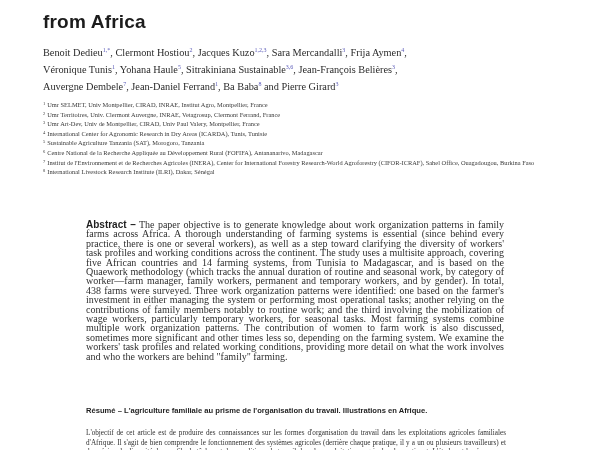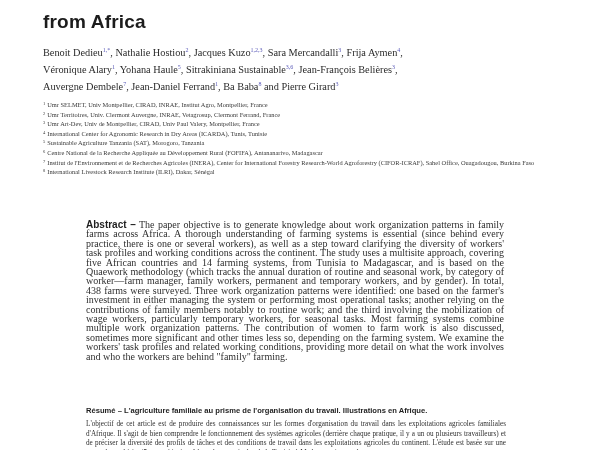--- a/index.html
+++ b/index.html
@@ -31,31 +31,31 @@
     }
     .sec-head { font-family: "Liberation Sans", sans-serif; font-weight: bold; color: #1f1f1f; }
     .keywords {
       position: absolute; left: 86px; top: 368px; width: 420px;
       font-size: 7.2px; color: #3a3a3a;
     }
     .resume {
       position: absolute; left: 86px; top: 390px; width: 420px;
       font-size: 7.2px; line-height: 9.4px; color: #2f2f2f; text-align: justify;
     }
-    .resume .sec-head { display: block; font-size: 7.6px; margin-bottom: 5px; text-align: left; }
+    .resume .sec-head { display: block; font-size: 7.6px; margin-bottom: 14px; text-align: left; }
   </style>
 </head>
 <body>
 
 <div class="page">
   <div class="title">from Africa</div>
 
   <div class="authors">
-    <div><span>Benoit Dedieu</span><sup>1,*</sup>, <span>Nathalie Hostiou</span><sup>2</sup>, <span>Jacques Kuzo</span><sup>1,2,3</sup>, <span>Sara Mercandalli</span><sup>3</sup>, <span>Frija Aymen</span><sup>4</sup>,</div>
-    <div><span>Véronique Alary</span><sup>1</sup>, <span>Yohana Haule</span><sup>5</sup>, <span>Sitrakiniana Sustainable</span><sup>3,6</sup>, <span>Jean-François Belières</span><sup>3</sup>,</div>
+    <div><span>Benoit Dedieu</span><sup>1,*</sup>, <span>Clermont Hostiou</span><sup>2</sup>, <span>Jacques Kuzo</span><sup>1,2,3</sup>, <span>Sara Mercandalli</span><sup>3</sup>, <span>Frija Aymen</span><sup>4</sup>,</div>
+    <div><span>Véronique Tunis</span><sup>1</sup>, <span>Yohana Haule</span><sup>5</sup>, <span>Sitrakiniana Sustainable</span><sup>3,6</sup>, <span>Jean-François Belières</span><sup>3</sup>,</div>
     <div><span>Auvergne Dembele</span><sup>7</sup>, <span>Jean-Daniel Ferrand</span><sup>1</sup>, <span>Ba Baba</span><sup>8</sup> and <span>Pierre Girard</span><sup>3</sup></div>
   </div>
 
   <div class="affils" id="affils">
       <div><sup>1</sup><span>Umr SELMET, Univ Montpellier, CIRAD, INRAE, Institut Agro, Montpellier, France</span></div>
       <div><sup>2</sup><span>Umr Territoires, Univ. Clermont Auvergne, INRAE, Vetagrosup, Clermont Ferrand, France</span></div>
       <div><sup>3</sup><span>Umr Art-Dev, Univ de Montpellier, CIRAD, Univ Paul Valery, Montpellier, France</span></div>
       <div><sup>4</sup><span>International Center for Agronomic Research in Dry Areas (ICARDA), Tunis, Tunisie</span></div>
       <div><sup>5</sup><span>Sustainable Agriculture Tanzania (SAT), Morogoro, Tanzania</span></div>
       <div><sup>6</sup><span>Centre National de la Recherche Appliquée au Développement Rural (FOFIFA), Antananarivo, Madagascar</span></div>

